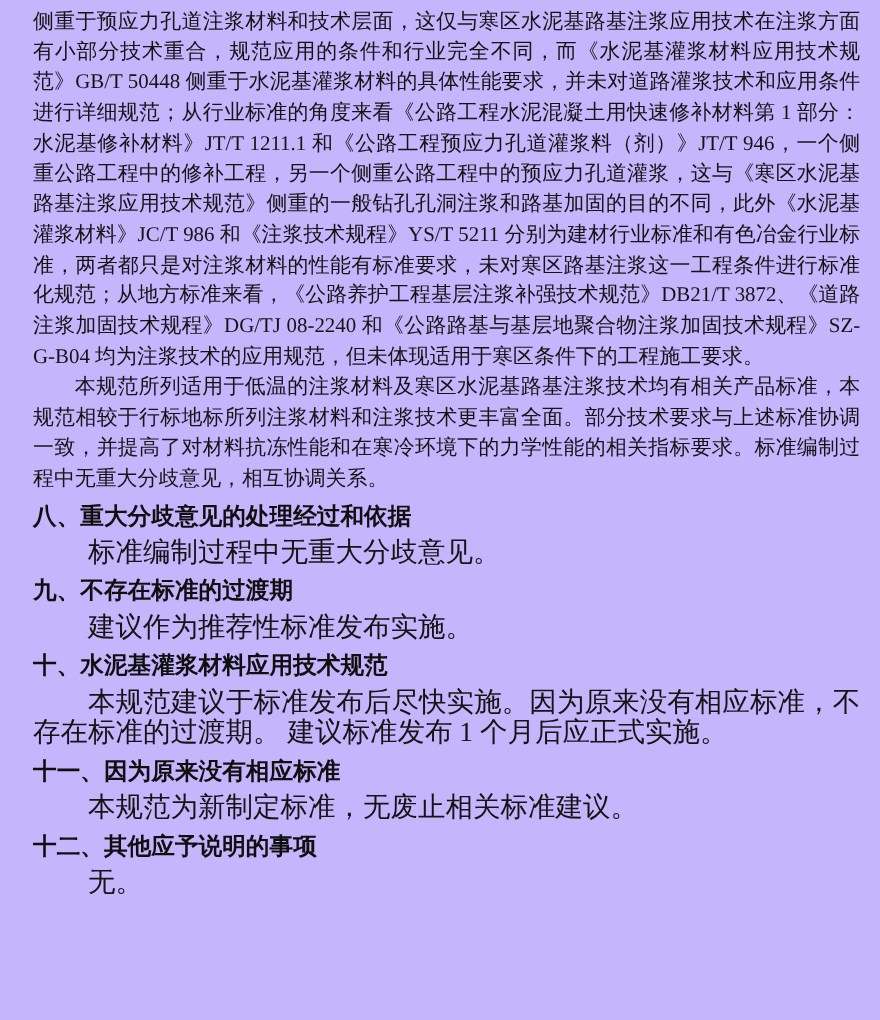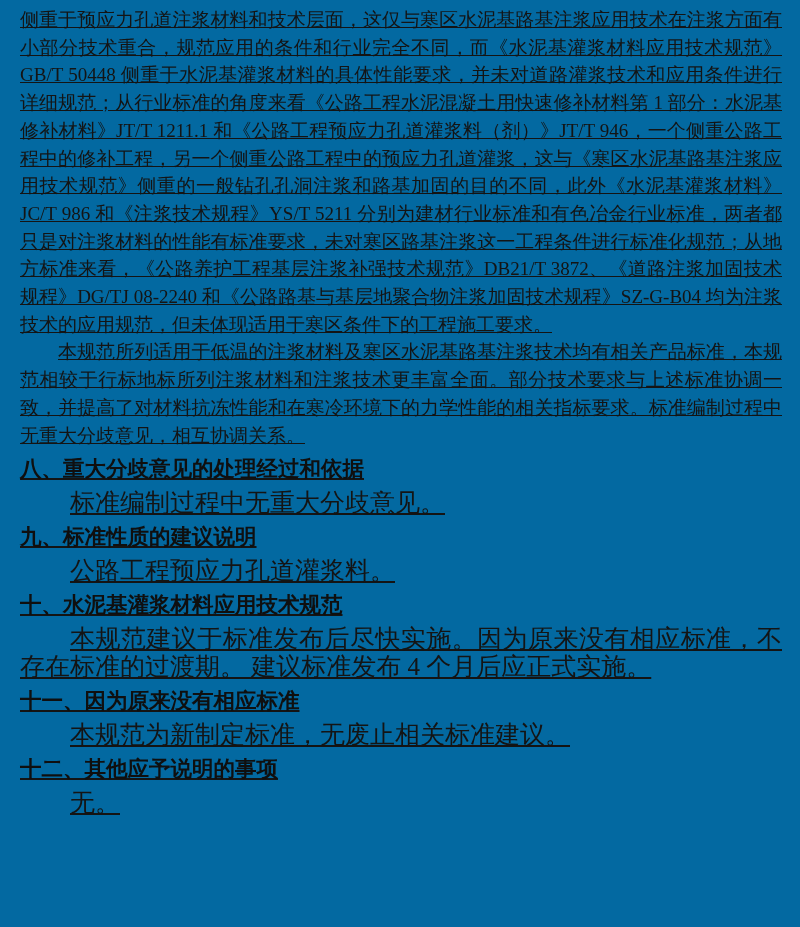--- a/index.html
+++ b/index.html
@@ -4,26 +4,25 @@
 <style>
   html, body {
     margin: 0;
     padding: 0;
     background: #ffffff;
   }
   .page {
     position: relative;
     width: 800px;
     height: 927px;
-    background: #0369a1;
+    background: #c4b5fd;
     box-sizing: border-box;
-    padding: 6px 18px 0 20px;
+    padding: 6px 18px 0 30px;
     overflow: hidden;
     color: #141414;
-    text-decoration: underline;
   }
   .body-text {
     font-family: "Liberation Serif", "DejaVu Serif", serif;
     font-size: 19px;
     line-height: 27.7px;
     text-align: justify;
     text-align-last: left;
     color: #141414;
   }
   p.para {
@@ -62,25 +61,25 @@
 
   <div class="body-text">
 
     <p class="para">侧重于预应力孔道注浆材料和技术层面，这仅与寒区水泥基路基注浆应用技术在注浆方面有小部分技术重合，规范应用的条件和行业完全不同，而《水泥基灌浆材料应用技术规范》GB/T 50448 侧重于水泥基灌浆材料的具体性能要求，并未对道路灌浆技术和应用条件进行详细规范；从行业标准的角度来看《公路工程水泥混凝土用快速修补材料第 1 部分：水泥基修补材料》JT/T 1211.1 和《公路工程预应力孔道灌浆料（剂）》JT/T 946，一个侧重公路工程中的修补工程，另一个侧重公路工程中的预应力孔道灌浆，这与《寒区水泥基路基注浆应用技术规范》侧重的一般钻孔孔洞注浆和路基加固的目的不同，此外《水泥基灌浆材料》JC/T 986 和《注浆技术规程》YS/T 5211 分别为建材行业标准和有色冶金行业标准，两者都只是对注浆材料的性能有标准要求，未对寒区路基注浆这一工程条件进行标准化规范；从地方标准来看，《公路养护工程基层注浆补强技术规范》DB21/T 3872、《道路注浆加固技术规程》DG/TJ 08-2240 和《公路路基与基层地聚合物注浆加固技术规程》SZ-G-B04 均为注浆技术的应用规范，但未体现适用于寒区条件下的工程施工要求。</p>
 
     <p class="para indent">本规范所列适用于低温的注浆材料及寒区水泥基路基注浆技术均有相关产品标准，本规范相较于行标地标所列注浆材料和注浆技术更丰富全面。部分技术要求与上述标准协调一致，并提高了对材料抗冻性能和在寒冷环境下的力学性能的相关指标要求。标准编制过程中无重大分歧意见，相互协调关系。</p>
 
     <h2 class="section-heading">八、重大分歧意见的处理经过和依据</h2>
     <p class="section-body">标准编制过程中无重大分歧意见。</p>
 
-    <h2 class="section-heading">九、标准性质的建议说明</h2>
-    <p class="section-body">公路工程预应力孔道灌浆料。</p>
+    <h2 class="section-heading">九、不存在标准的过渡期</h2>
+    <p class="section-body">建议作为推荐性标准发布实施。</p>
 
     <h2 class="section-heading">十、水泥基灌浆材料应用技术规范</h2>
-    <p class="section-body">本规范建议于标准发布后尽快实施。因为原来没有相应标准，不存在标准的过渡期。 建议标准发布 4 个月后应正式实施。</p>
+    <p class="section-body">本规范建议于标准发布后尽快实施。因为原来没有相应标准，不存在标准的过渡期。 建议标准发布 1 个月后应正式实施。</p>
 
     <h2 class="section-heading">十一、因为原来没有相应标准</h2>
     <p class="section-body">本规范为新制定标准，无废止相关标准建议。</p>
 
     <h2 class="section-heading">十二、其他应予说明的事项</h2>
     <p class="section-body">无。</p>
 
   </div>
 
 </div>

